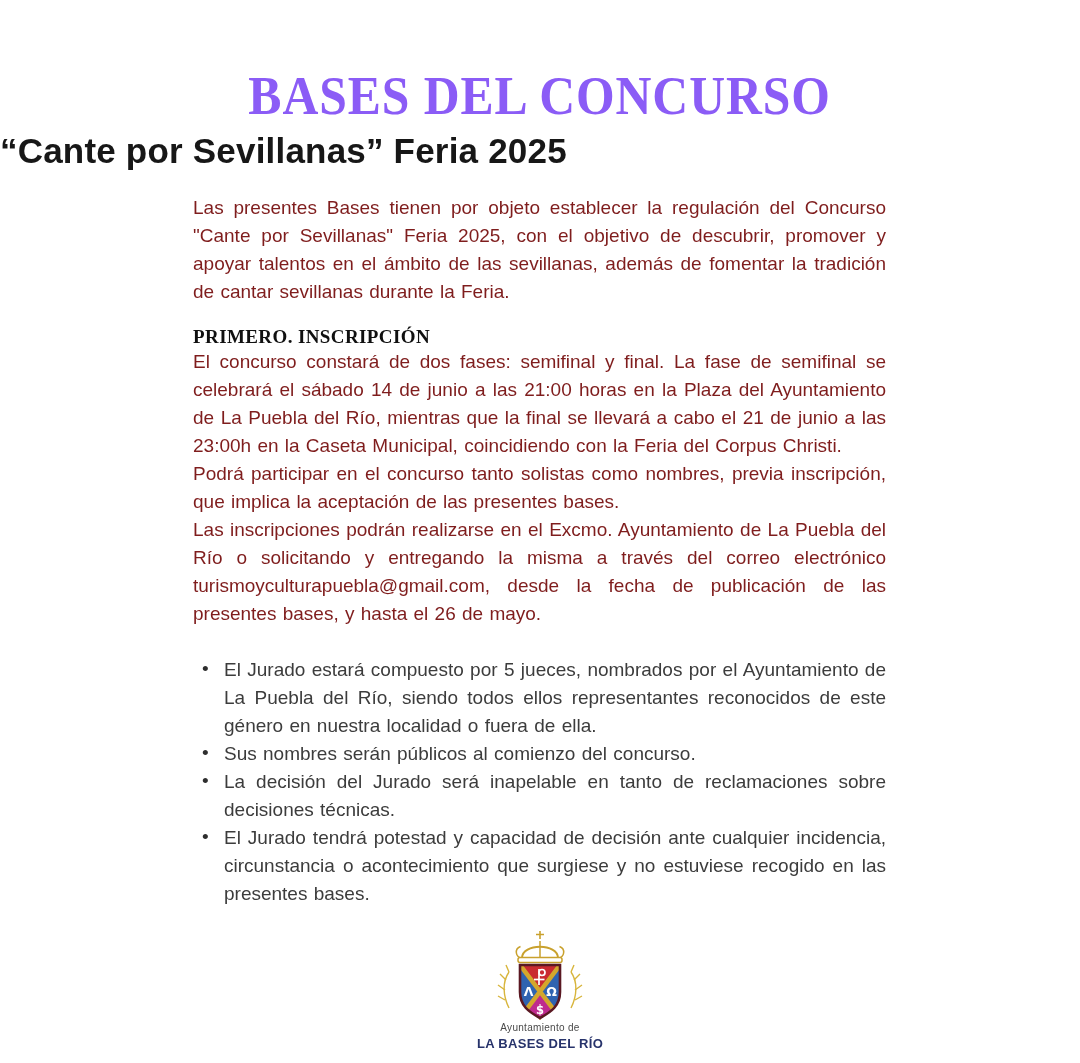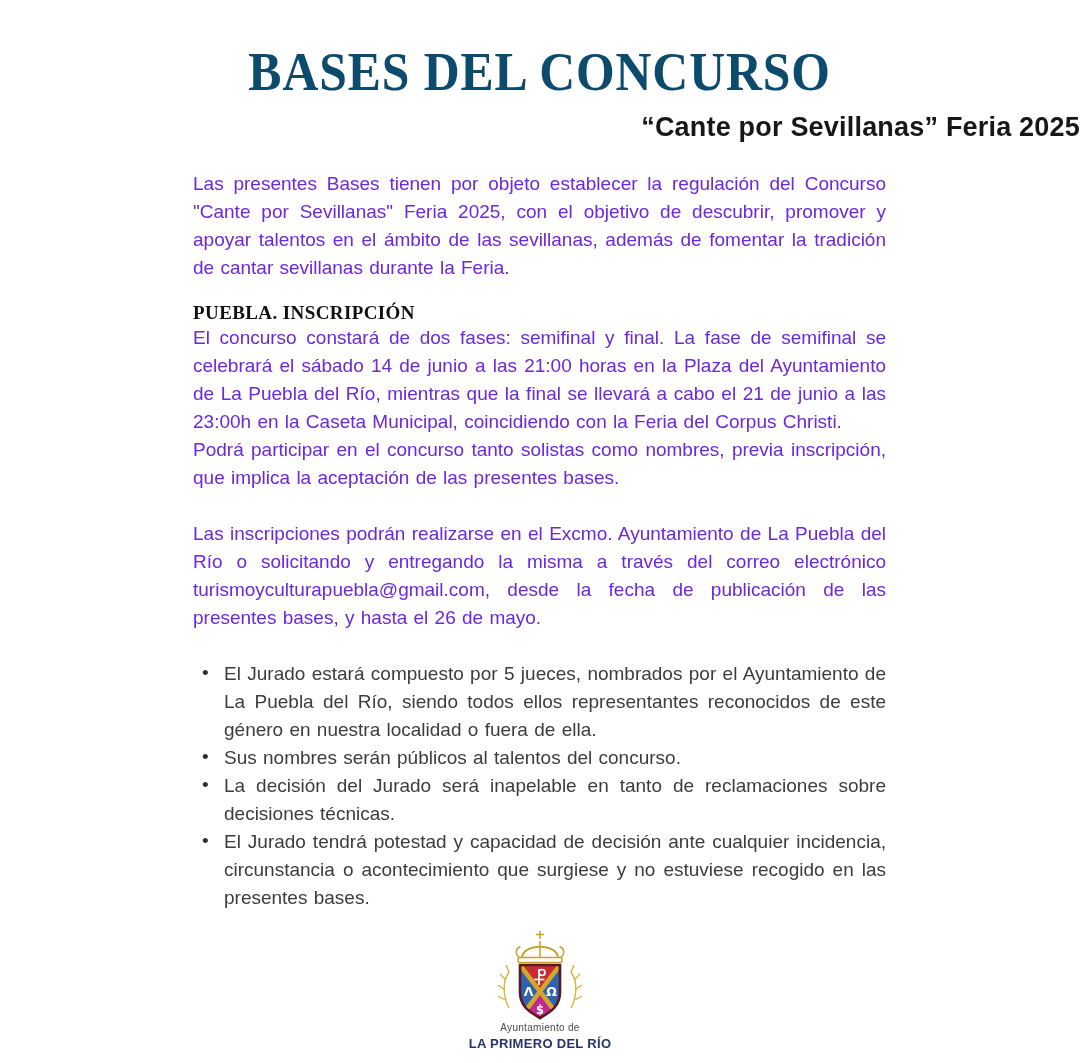--- a/index.html
+++ b/index.html
@@ -6,55 +6,55 @@
   .page {
     position:relative;
     width:1080px; height:1063px;
     background:#ffffff;
     font-family:"Liberation Sans", sans-serif;
     color:#3c3c3c;
     overflow:hidden;
     margin:0 auto;
   }
   .doc-title {
-    margin:0; padding-top:44px;
+    margin:0; padding-top:68px;
     text-align:center;
     font-family:"Liberation Serif", serif;
     font-weight:bold;
     font-size:54px; line-height:56px;
-    color:#0c4a6e;
+    color:#8b5cf6;
   }
   .doc-title .squeeze { display:inline-block; transform:scaleX(.92); transform-origin:center; letter-spacing:1px; }
   .doc-subtitle {
     margin:12px 0 8px;
-    text-align:right;
+    text-align:left;
     font-weight:bold;
-    font-size:27px; line-height:30px;
+    font-size:35px; line-height:30px;
     letter-spacing:.2px;
     color:#171717;
   }
   .content { width:693px; margin-left:193px; }
   .para {
     margin:0;
     font-size:19px; line-height:28px;
     text-align:justify;
-    color:#6d28d9;
+    color:#7f1d1d;
     word-spacing:1px;
   }
   .intro { margin-top:28px; }
   .sec-heading {
     margin:20px 0 0;
     font-family:"Liberation Serif", serif;
     font-weight:bold;
     font-size:19px; line-height:22px;
     letter-spacing:.4px;
     color:#101010;
   }
   .block-a { }
-  .block-b { margin-top:28px; }
+  .block-b { }
   ul.bullets { list-style:none; margin:28px 0 0; padding:0; }
   ul.bullets li {
     position:relative;
     padding-left:31px;
     font-size:19px; line-height:28px;
     text-align:justify;
     color:#3c3c3c;
     word-spacing:1px;
   }
   .bullet-dot {
@@ -84,37 +84,37 @@
 <div class="page">
 
   <h1 class="doc-title"><span class="squeeze">BASES DEL CONCURSO</span></h1>
 
   <h2 class="doc-subtitle">“Cante por Sevillanas” Feria 2025</h2>
 
   <div class="content">
 
     <p class="para intro">Las presentes Bases tienen por objeto establecer la regulación del Concurso "Cante por Sevillanas" Feria 2025, con el objetivo de descubrir, promover y apoyar talentos en el ámbito de las sevillanas, además de fomentar la tradición de cantar sevillanas durante la Feria.</p>
 
-    <h3 class="sec-heading">PUEBLA. INSCRIPCIÓN</h3>
+    <h3 class="sec-heading">PRIMERO. INSCRIPCIÓN</h3>
 
     <div class="block-a">
       <p class="para">El concurso constará de dos fases: semifinal y final. La fase de semifinal se celebrará el sábado 14 de junio a las 21:00 horas en la Plaza del Ayuntamiento de La Puebla del Río, mientras que la final se llevará a cabo el 21 de junio a las 23:00h en la Caseta Municipal, coincidiendo con la Feria del Corpus Christi.</p>
       <p class="para">Podrá participar en el concurso tanto solistas como nombres, previa inscripción, que implica la aceptación de las presentes bases.</p>
     </div>
 
     <p class="para block-b">Las inscripciones podrán realizarse en el Excmo. Ayuntamiento de La Puebla del Río o solicitando y entregando la misma a través del correo electrónico turismoyculturapuebla@gmail.com, desde la fecha de publicación de las presentes bases, y hasta el 26 de mayo.</p>
 
     <ul class="bullets">
       <li>
         <span class="bullet-dot">•</span>
         <span>El Jurado estará compuesto por 5 jueces, nombrados por el Ayuntamiento de La Puebla del Río, siendo todos ellos representantes reconocidos de este género en nuestra localidad o fuera de ella.</span>
       </li>
       <li>
         <span class="bullet-dot">•</span>
-        <span>Sus nombres serán públicos al talentos del concurso.</span>
+        <span>Sus nombres serán públicos al comienzo del concurso.</span>
       </li>
       <li>
         <span class="bullet-dot">•</span>
         <span>La decisión del Jurado será inapelable en tanto de reclamaciones sobre decisiones técnicas.</span>
       </li>
       <li>
         <span class="bullet-dot">•</span>
         <span>El Jurado tendrá potestad y capacidad de decisión ante cualquier incidencia, circunstancia o acontecimiento que surgiese y no estuviese recogido en las presentes bases.</span>
       </li>
     </ul>
@@ -162,16 +162,16 @@
         <circle cx="57" cy="44.5" r="3"></circle>
         <path d="M49 51.5 H59.5"></path>
       </g>
       <g font-family="DejaVu Sans, sans-serif" font-weight="bold" fill="#ffffff" text-anchor="middle">
         <text x="43.5" y="68" font-size="12.5">Λ</text>
         <text x="66.5" y="68" font-size="12.5">Ω</text>
         <text x="55" y="85.5" font-size="11.5">$</text>
       </g>
     </svg>
     <p class="org-small">Ayuntamiento de</p>
-    <p class="org-name">LA PRIMERO DEL RÍO</p>
+    <p class="org-name">LA BASES DEL RÍO</p>
   </div>
 
 </div>
 
 </body></html>

